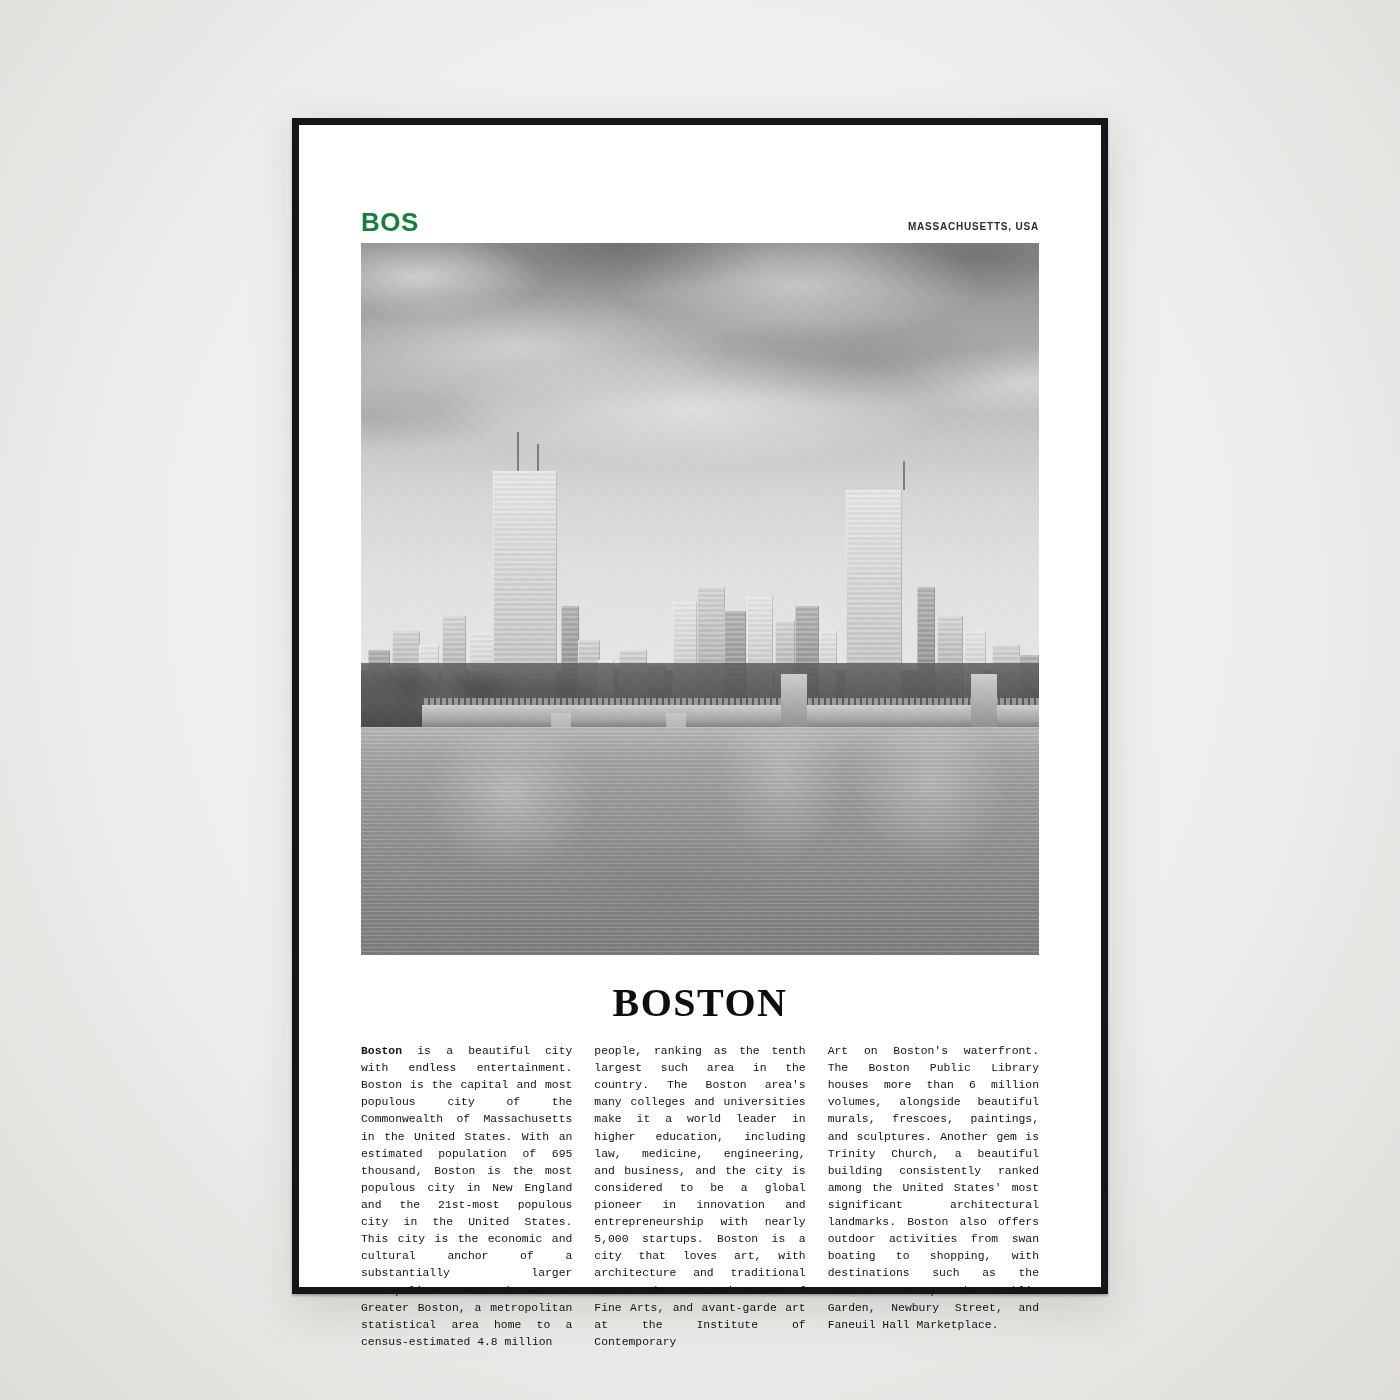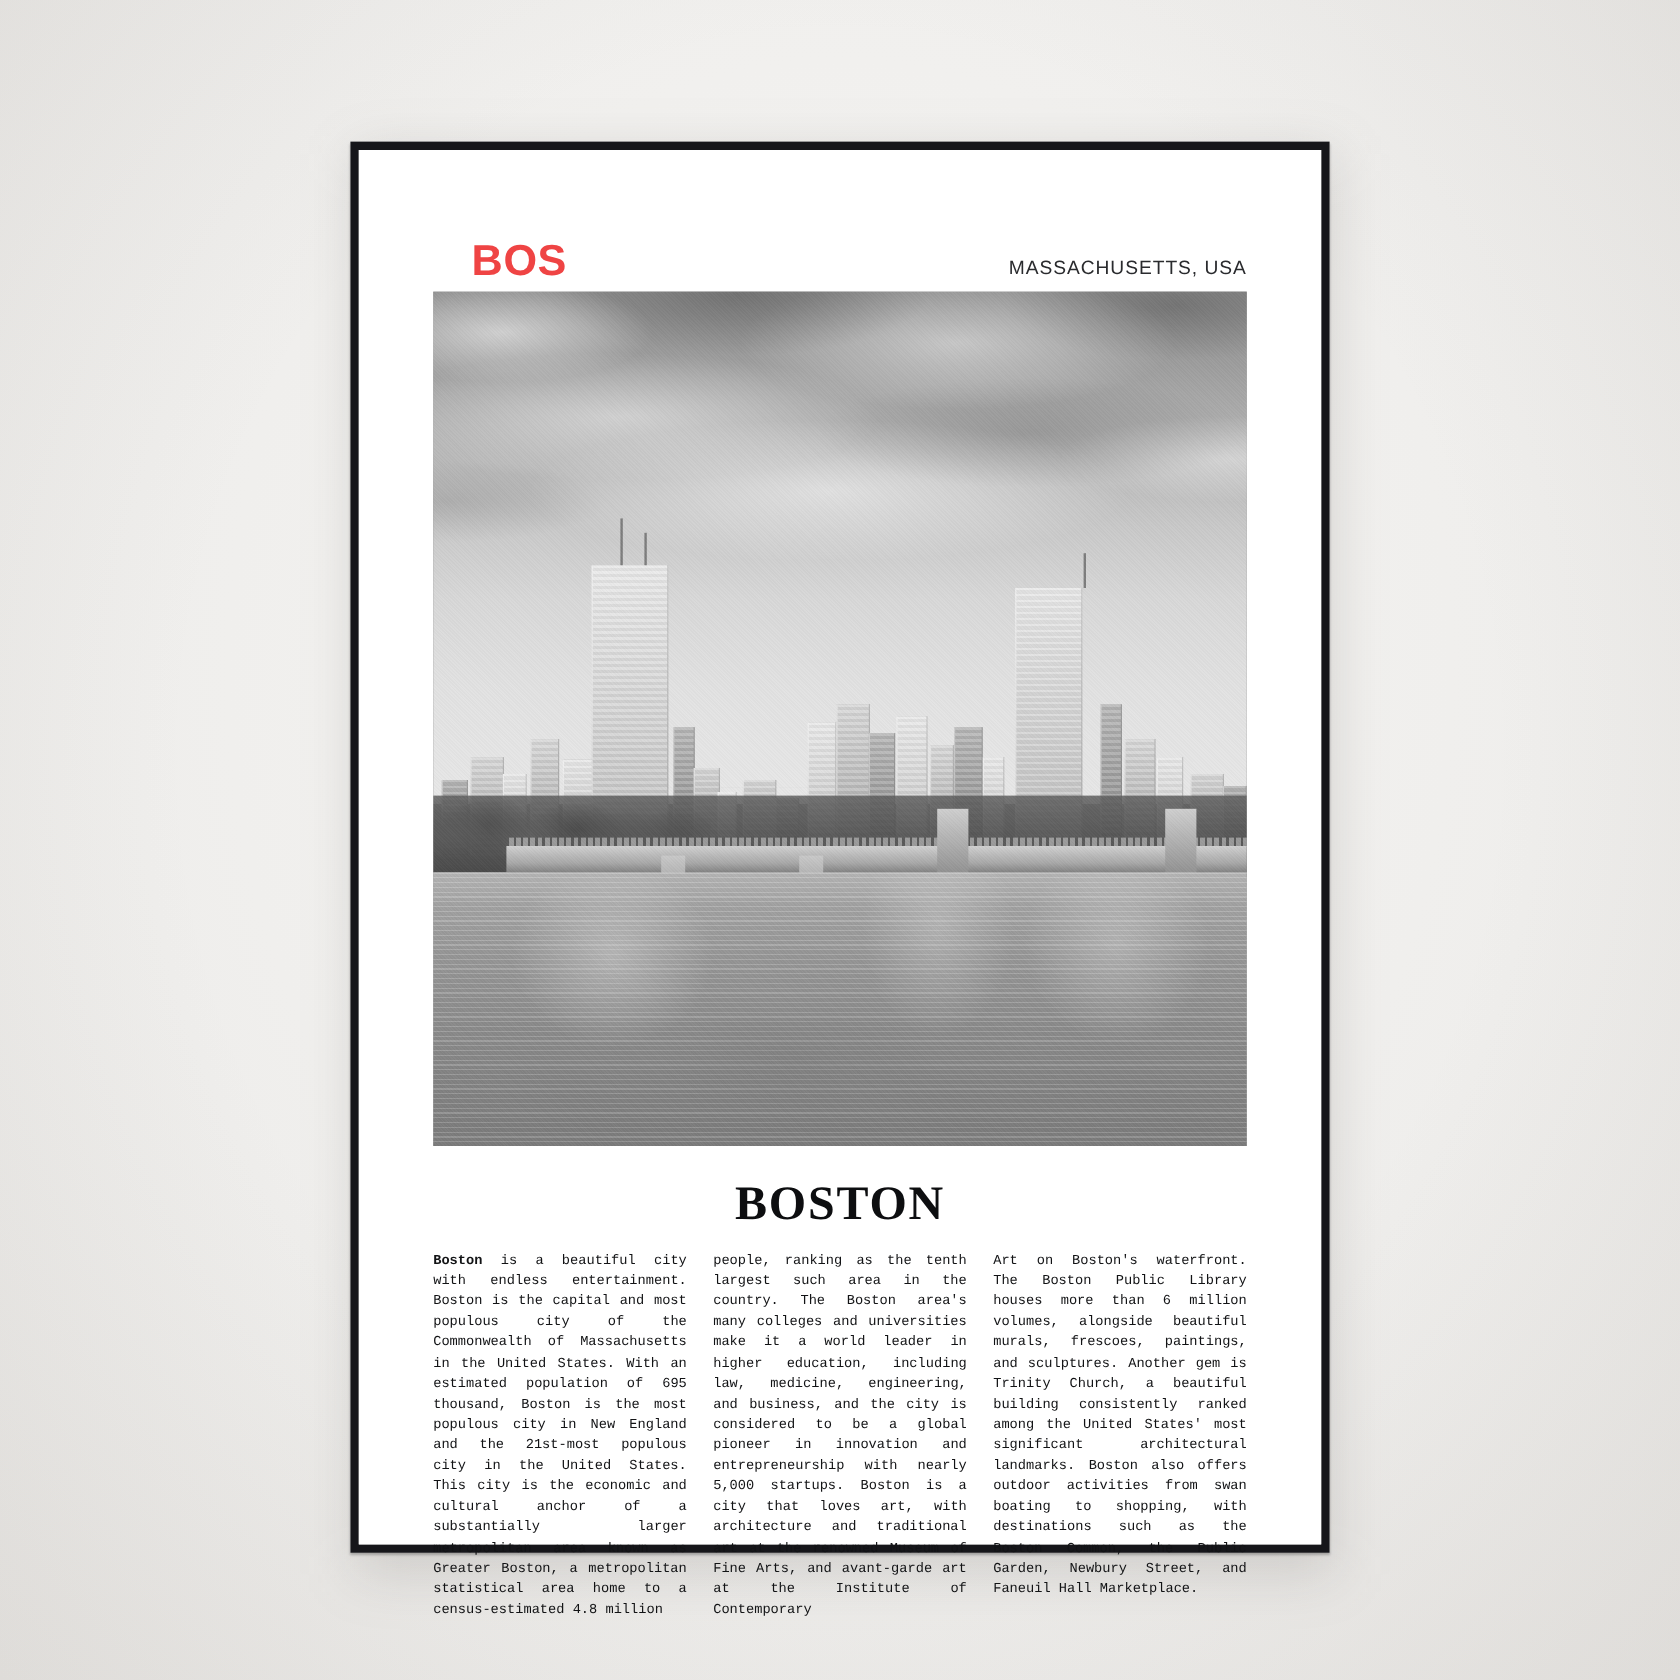--- a/index.html
+++ b/index.html
@@ -67,33 +67,33 @@
   #poster-header {
     display: flex;
     align-items: flex-end;
     justify-content: space-between;
     height: 30px;
     margin-bottom: 8px;
   }
   #poster-code {
     font-family: "Liberation Sans", sans-serif;
     font-weight: bold;
-    font-size: 36px;
+    font-size: 26px;
     letter-spacing: 0.5px;
-    color: #ef4444;
+    color: #15803d;
     line-height: 1;
-    margin-left: 32px;
   }
   #poster-region {
     font-family: "Liberation Sans", sans-serif;
-    font-size: 16px;
+    font-size: 10px;
     letter-spacing: 0.8px;
     color: #2a2b2e;
     line-height: 1;
     padding-bottom: 3px;
+    font-weight: bold;
   }
 
   
   #photo {
     position: relative;
     width: 678px;
     height: 712px;
     overflow: hidden;
     background: #9a9a9a;
   }

